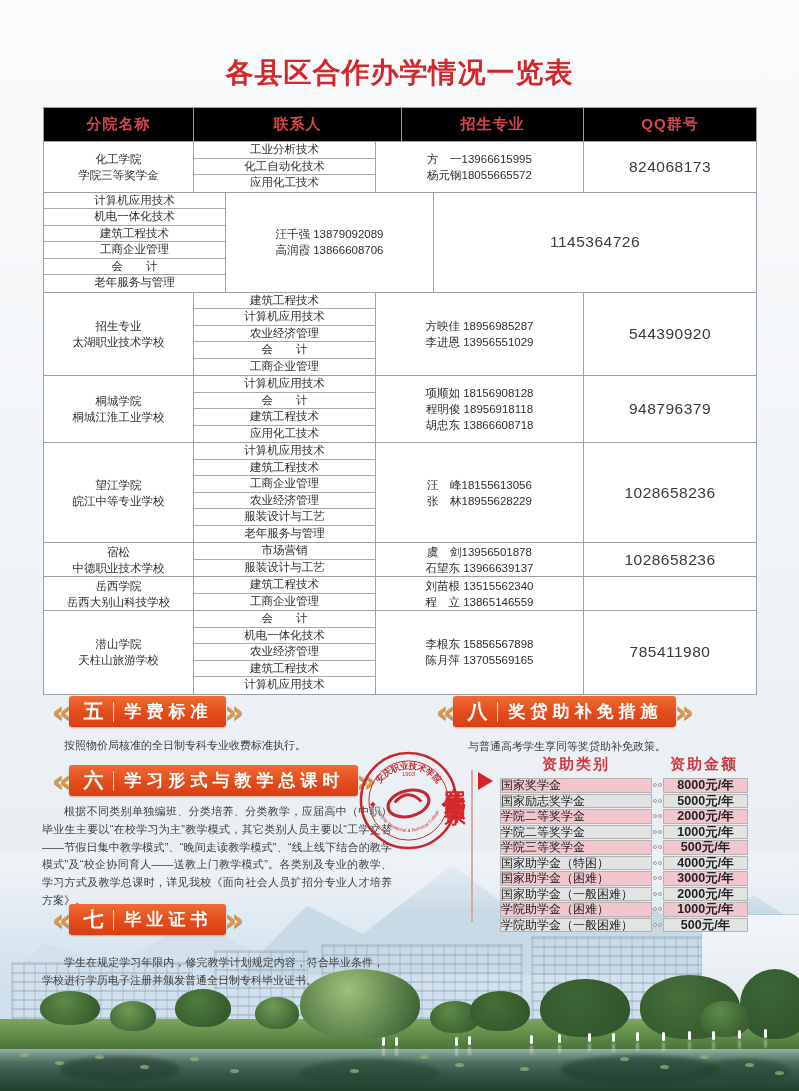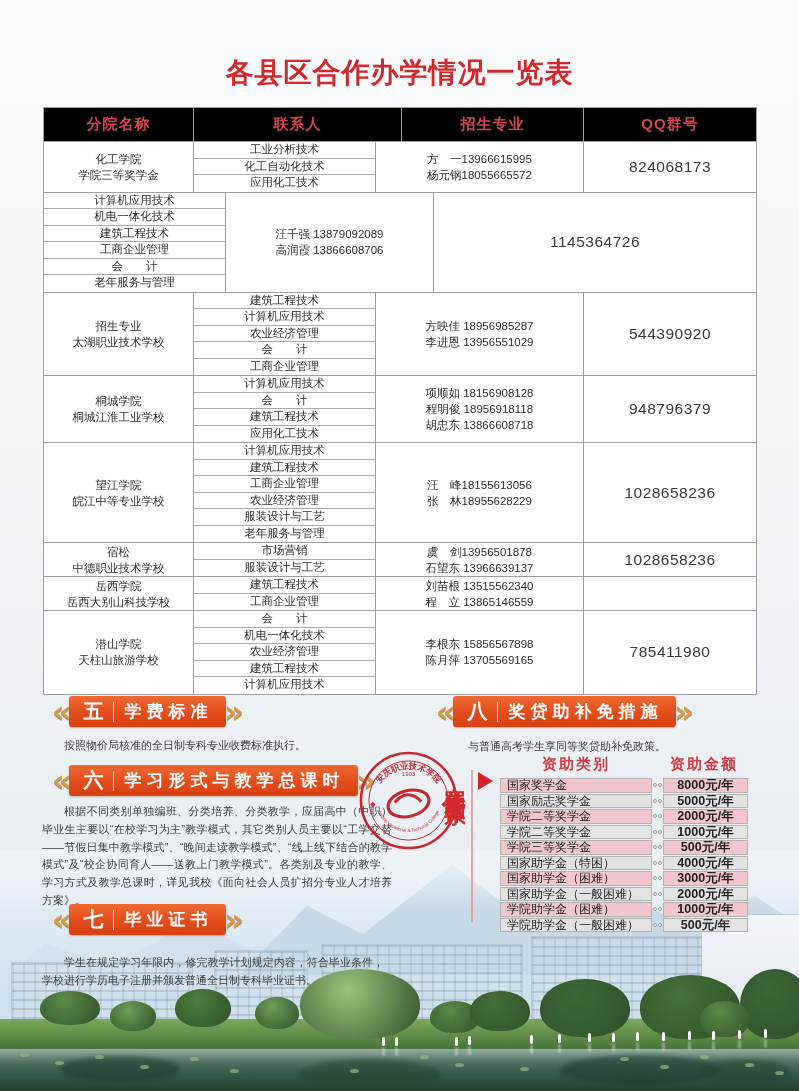--- a/index.html
+++ b/index.html
@@ -52,21 +52,21 @@
   .v-tri{position:absolute;left:478px;top:772px;width:0;height:0;z-index:4;
     border-left:15px solid #d5232a;border-top:9px solid transparent;border-bottom:9px solid transparent}
   .fheaders{position:absolute;top:755px;z-index:4;font-weight:bold;color:#cf3a42;
     font-size:15px;letter-spacing:2px;font-family:"Liberation Serif","DejaVu Serif",serif}
   .fh-type{left:500px;width:152px;text-align:center}
   .fh-amount{left:660px;width:88px;text-align:center}
   .frows{position:absolute;left:500px;top:778px;z-index:4}
   .frow{display:flex;align-items:center;height:14.5px;margin-bottom:1px}
   .fpill{height:14.5px;line-height:13.5px;border:1px solid #b3b3b3;font-size:12px;color:#222}
   .fpill.pink{background:#f1c6cd}.fpill.gray{background:#e3e3e3}
-  .flabel{width:152px;padding-left:6px}
+  .flabel{width:152px;}
   .famount{width:85px;text-align:center;font-weight:bold;font-size:12.5px}
   .fconn{width:11px;display:flex;justify-content:center;gap:1px}
   .dot{width:4px;height:4px;border-radius:50%;border:1px solid #9b9b9b;background:#f2f2f2}
   
   .seal{position:absolute;left:359px;top:751px;width:99px;height:99px;z-index:4}
   
   .scene{position:absolute;left:0;top:851px;width:799px;height:240px;z-index:1;overflow:hidden;
     background:linear-gradient(180deg,#eef3f7 0%,#dce8f1 35%,#cfe0ec 60%)}
   .mtn{position:absolute}
   .mtn1{left:30%;top:4px;width:70%;height:120px;background:#c6d8e6;opacity:.9;

